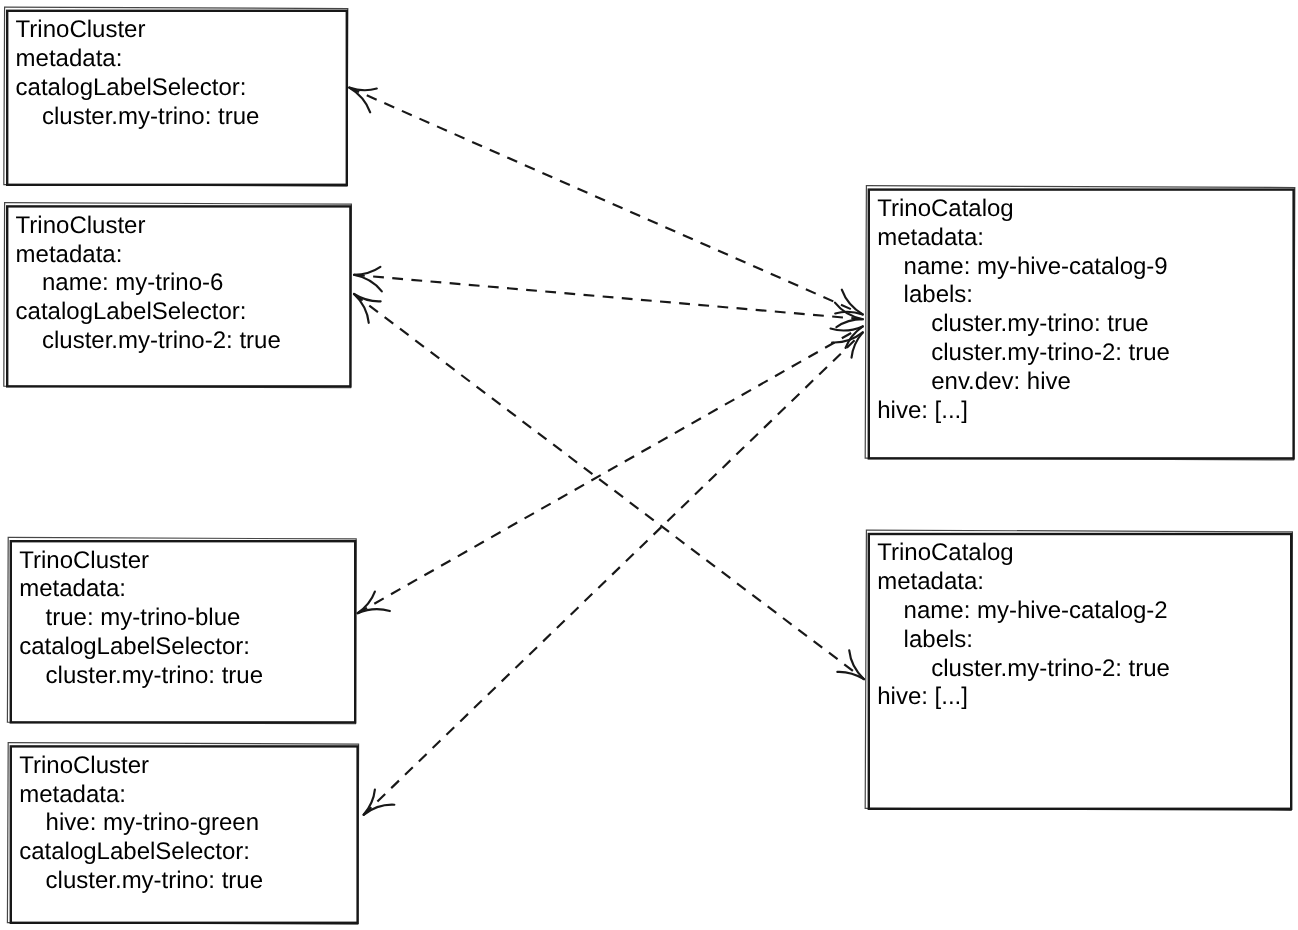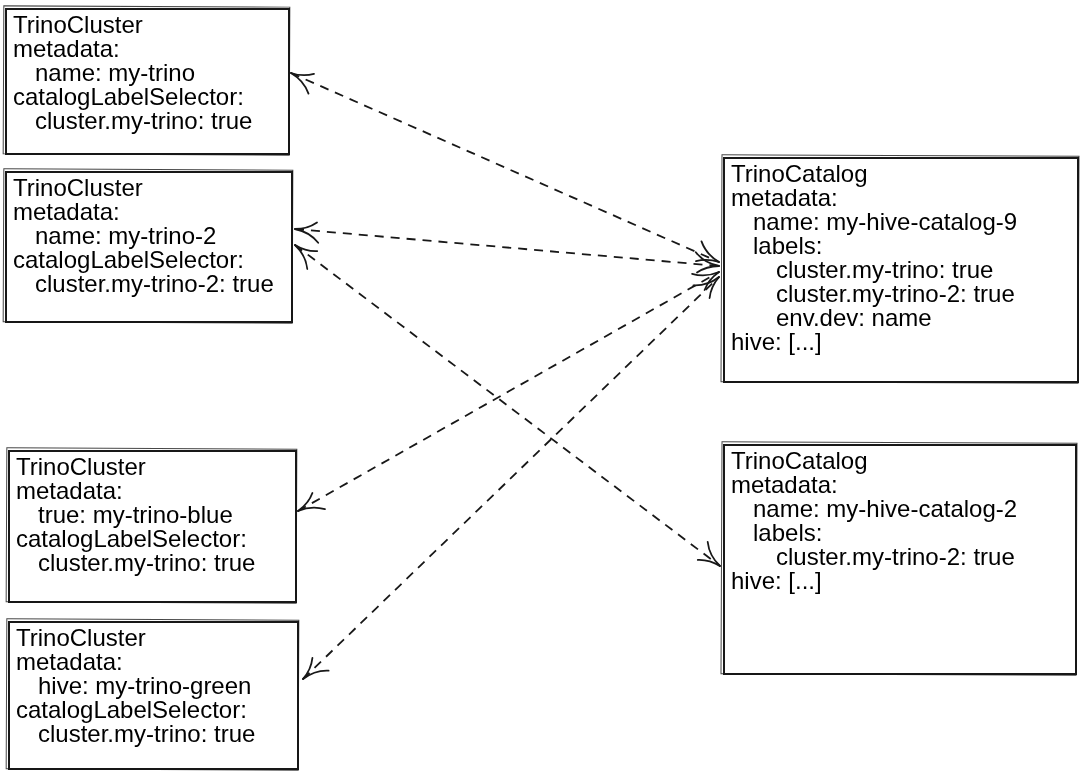--- a/index.html
+++ b/index.html
@@ -2,21 +2,21 @@
 <html><head>
 <meta charset="utf-8">
 <style>
   html,body{margin:0;padding:0;background:#ffffff;}
   #canvas{
     position:relative;width:1082px;height:775px;background:#ffffff;
     font-family:"Liberation Sans",sans-serif;color:#000;overflow:hidden;
   }
   .node{
     position:absolute;background:#fff;border:2px solid #181818;
-    box-sizing:border-box;padding:3px 6px;font-size:24px;line-height:24px;
+    box-sizing:border-box;padding:3px 6px;font-size:20px;line-height:24px;
     white-space:nowrap;z-index:1;
   }
   
   .node::before{
     content:"";position:absolute;inset:-4px -2px -2px -4px;
     border:1.5px solid rgba(24,24,24,.8);transform:rotate(.25deg);
     pointer-events:none;
   }
   .ln{height:24px;}
   .i1{padding-left:22px;}
@@ -58,29 +58,28 @@
       <line x1="295" y1="245" x2="720" y2="566" stroke="#181818" stroke-width="1.8" stroke-dasharray="9 7"></line>
       <path d="M 307.3 269.0 Q 305.8 255.2 295 245" fill="none" stroke="#181818" stroke-width="1.8" stroke-linecap="round"></path>
       <path d="M 317.2 251.1 Q 305.8 251.6 295 245" fill="none" stroke="#181818" stroke-width="1.8" stroke-linecap="round"></path>
       <path d="M 707.7 542.0 Q 709.2 555.8 720 566" fill="none" stroke="#181818" stroke-width="1.8" stroke-linecap="round"></path>
       <path d="M 697.8 559.9 Q 709.2 559.4 720 566" fill="none" stroke="#181818" stroke-width="1.8" stroke-linecap="round"></path>
     </svg>
 
   <div class="node" id="node-cluster1">
     <div class="ln">TrinoCluster</div>
     <div class="ln">metadata:</div>
-    <div class="ln i1">name: my-trino</div>
     <div class="ln">catalogLabelSelector:</div>
     <div class="ln i1">cluster.my-trino: true</div>
   </div>
 
   <div class="node" id="node-cluster2">
     <div class="ln">TrinoCluster</div>
     <div class="ln">metadata:</div>
-    <div class="ln i1">name: my-trino-2</div>
+    <div class="ln i1">name: my-trino-6</div>
     <div class="ln">catalogLabelSelector:</div>
     <div class="ln i1">cluster.my-trino-2: true</div>
   </div>
 
   <div class="node" id="node-cluster3">
     <div class="ln">TrinoCluster</div>
     <div class="ln">metadata:</div>
     <div class="ln i1">true: my-trino-blue</div>
     <div class="ln">catalogLabelSelector:</div>
     <div class="ln i1">cluster.my-trino: true</div>
@@ -94,21 +93,21 @@
     <div class="ln i1">cluster.my-trino: true</div>
   </div>
 
   <div class="node" id="node-catalog1">
     <div class="ln">TrinoCatalog</div>
     <div class="ln">metadata:</div>
     <div class="ln i1">name: my-hive-catalog-9</div>
     <div class="ln i1">labels:</div>
     <div class="ln i2">cluster.my-trino: true</div>
     <div class="ln i2">cluster.my-trino-2: true</div>
-    <div class="ln i2">env.dev: name</div>
+    <div class="ln i2">env.dev: hive</div>
     <div class="ln">hive: [...]</div>
   </div>
 
   <div class="node" id="node-catalog2">
     <div class="ln">TrinoCatalog</div>
     <div class="ln">metadata:</div>
     <div class="ln i1">name: my-hive-catalog-2</div>
     <div class="ln i1">labels:</div>
     <div class="ln i2">cluster.my-trino-2: true</div>
     <div class="ln">hive: [...]</div>

